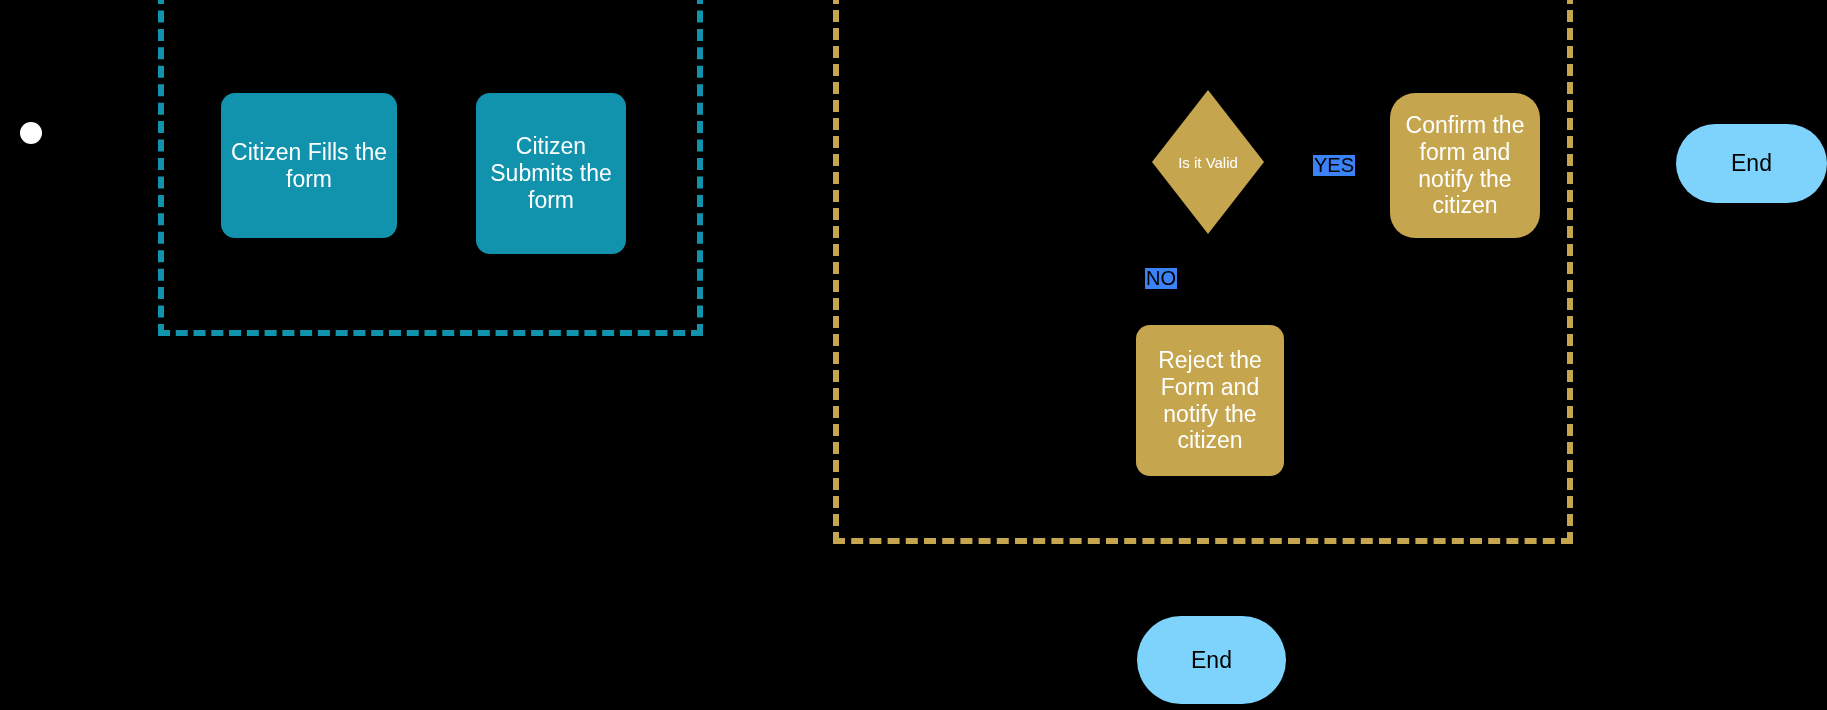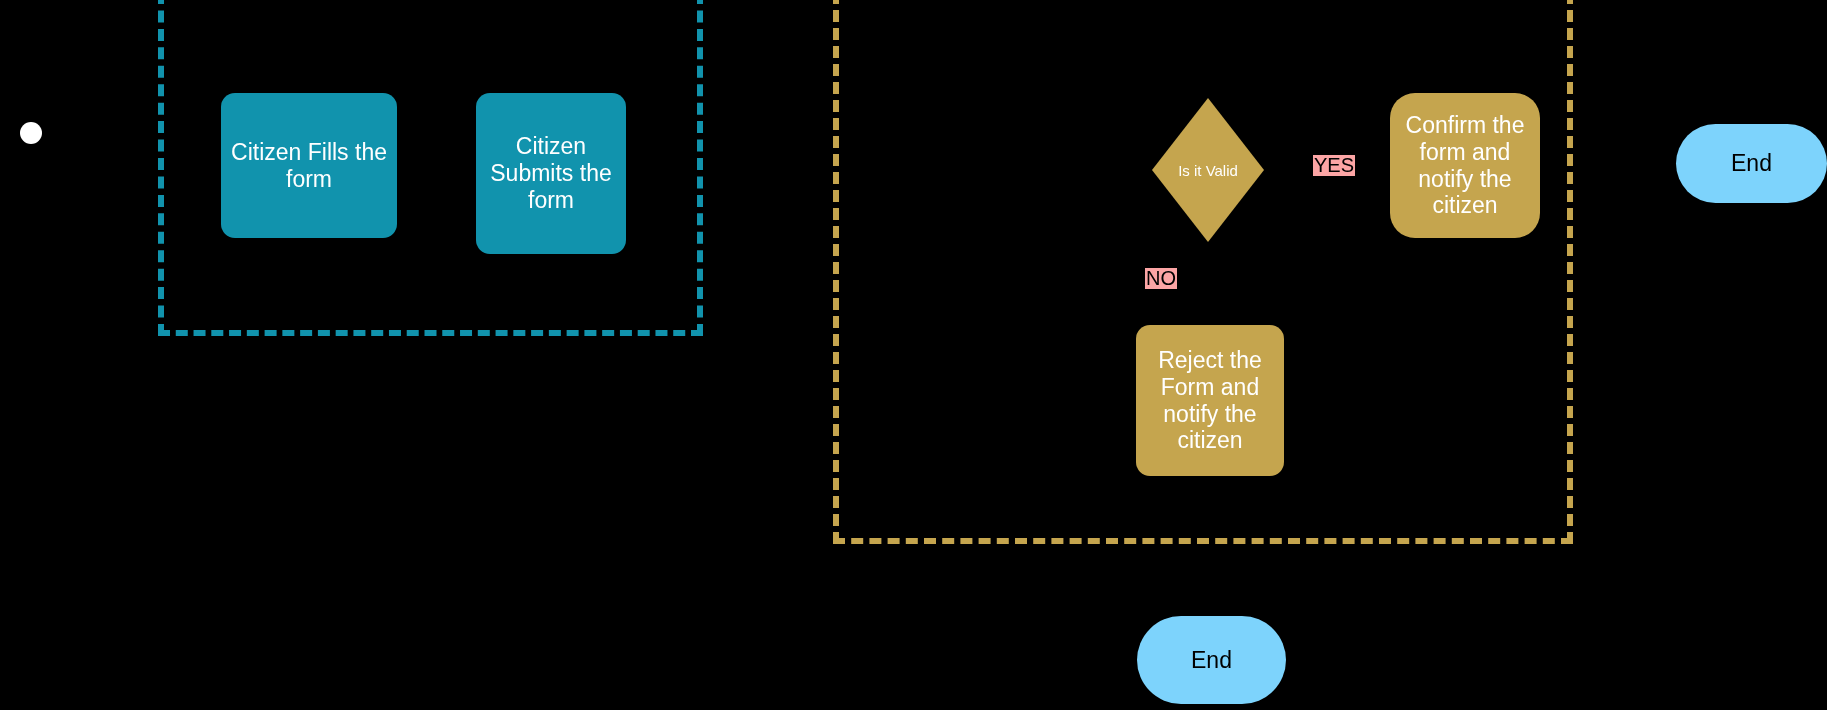--- a/index.html
+++ b/index.html
@@ -67,21 +67,21 @@
   .p-fill  { left: 221px; top: 93px;  width: 176px; height: 145px; font-size: 23px; }
   .p-submit{ left: 476px; top: 93px;  width: 150px; height: 161px; font-size: 23px; }
   .p-audit { left: 889px; top: 93px;  width: 148px; height: 145px; font-size: 23px; }
   .p-confirm{left: 1390px;top: 93px;  width: 150px; height: 145px; font-size: 23px; border-radius: 25px; }
   .p-reject{ left: 1136px;top: 325px; width: 148px; height: 151px; font-size: 23px; }
 
   
   .decision {
     position: absolute;
     left: 1152px;
-    top: 98px;
+    top: 90px;
     width: 112px;
     height: 144px;
   }
   .decision .diamond-shape {
     position: absolute;
     inset: 0;
     background: #c5a54e;
     clip-path: polygon(50% 0%, 100% 50%, 50% 100%, 0% 50%);
   }
   .decision .diamond-label {
@@ -91,21 +91,21 @@
     align-items: center;
     justify-content: center;
     color: #ffffff;
     font-size: 15px;
     white-space: nowrap;
   }
 
   
   .edge-label {
     position: absolute;
-    background: #fca5a5;
+    background: #3b82f6;
     color: #000000;
     font-size: 20px;
     line-height: 1.05;
     padding: 0 1px;
     white-space: nowrap;
   }
   .lbl-yes { left: 1313px; top: 155px; }
   .lbl-no  { left: 1145px; top: 268px; }
 
   

